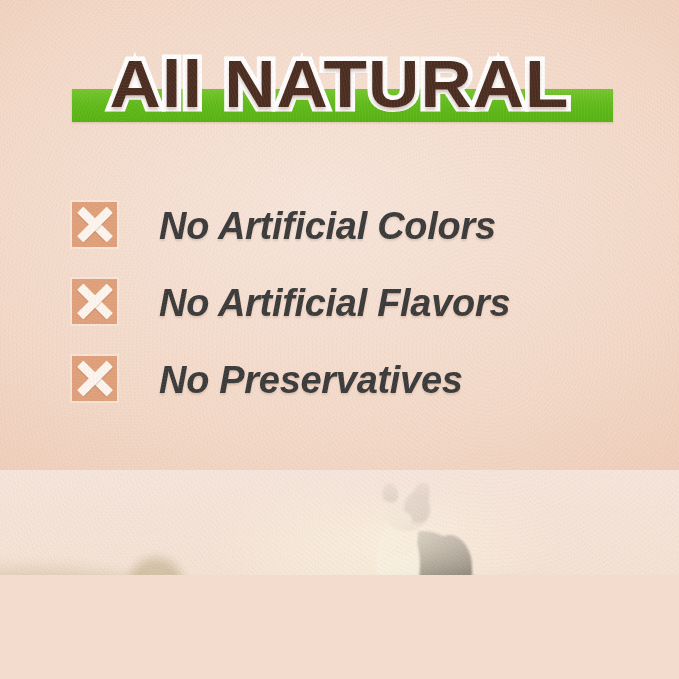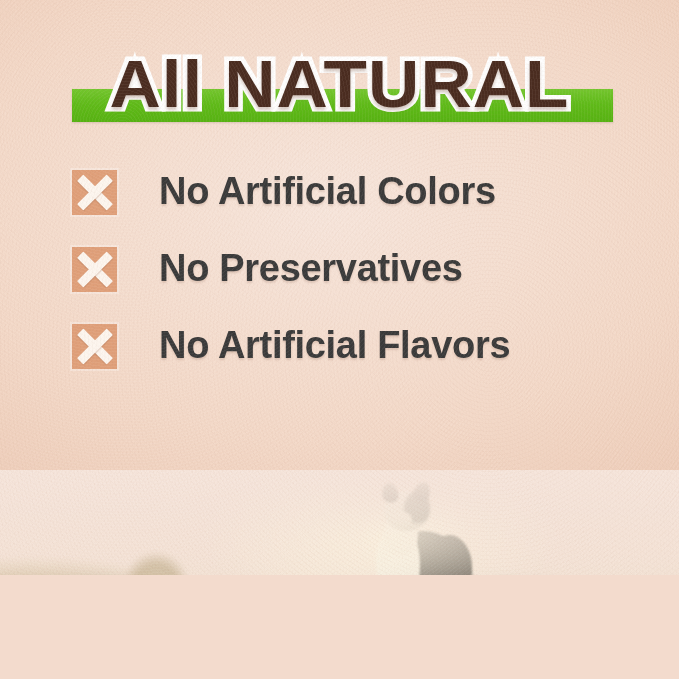--- a/index.html
+++ b/index.html
@@ -66,21 +66,22 @@
       0 3px 3px rgba(120,80,55,.30);
     white-space:nowrap;
   }
 
   
   .claims { position:absolute; left:0; top:170px; width:679px; z-index:14; }
   .claim-row {
     position:relative;
     height:77px;
     display:flex;
-    align-items:flex-start;
+    align-items:flex-end;
+    font-style:italic;
   }
   .xbox {
     position:relative;
     margin-left:72px;
     width:45px; height:45px;
     flex:0 0 45px;
     background:#e0a07a;
     box-shadow:0 0 0 2px rgba(255,255,255,.28);
   }
   .claim-row.faded .xbox { background:#e3ab89; opacity:.88; }
@@ -349,29 +350,29 @@
         <div class="bar b"></div>
       </div>
       <div class="claim-label">No Artificial Colors</div>
     </div>
 
     <div class="claim-row">
       <div class="xbox">
         <div class="bar a"></div>
         <div class="bar b"></div>
       </div>
-      <div class="claim-label">No Preservatives</div>
+      <div class="claim-label">No Artificial Flavors</div>
     </div>
 
     <div class="claim-row">
       <div class="xbox">
         <div class="bar a"></div>
         <div class="bar b"></div>
       </div>
-      <div class="claim-label">No Artificial Flavors</div>
+      <div class="claim-label">No Preservatives</div>
     </div>
 
 
   </div>
 
   <div class="grain"></div>
   <div class="grain2"></div>
 </div>
 
 </body></html>

